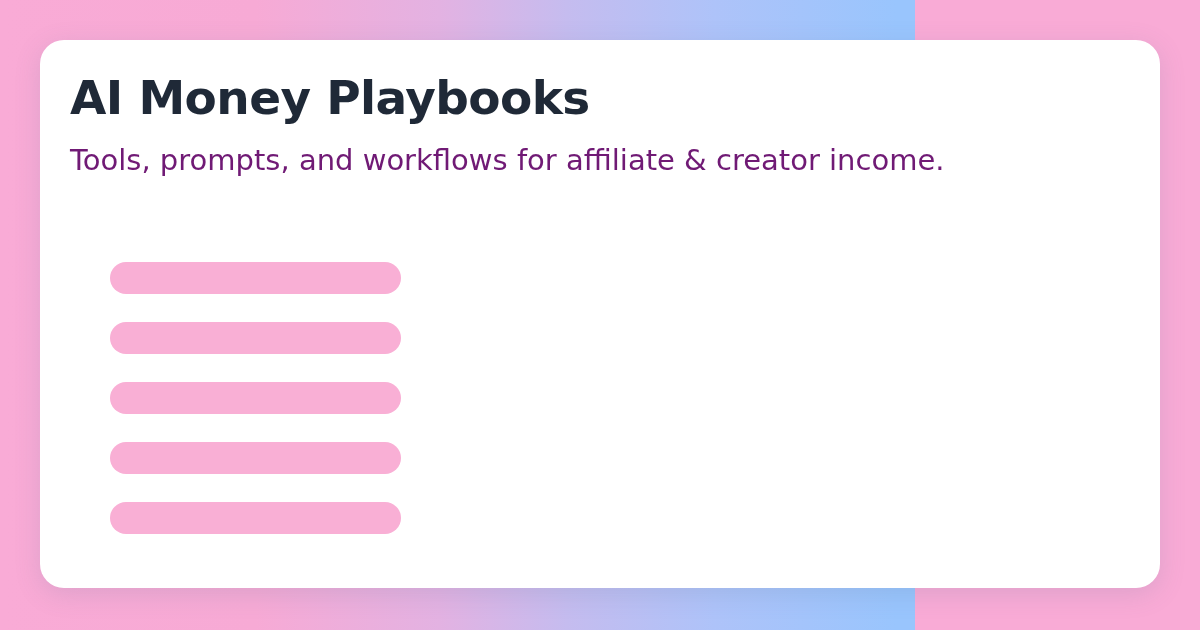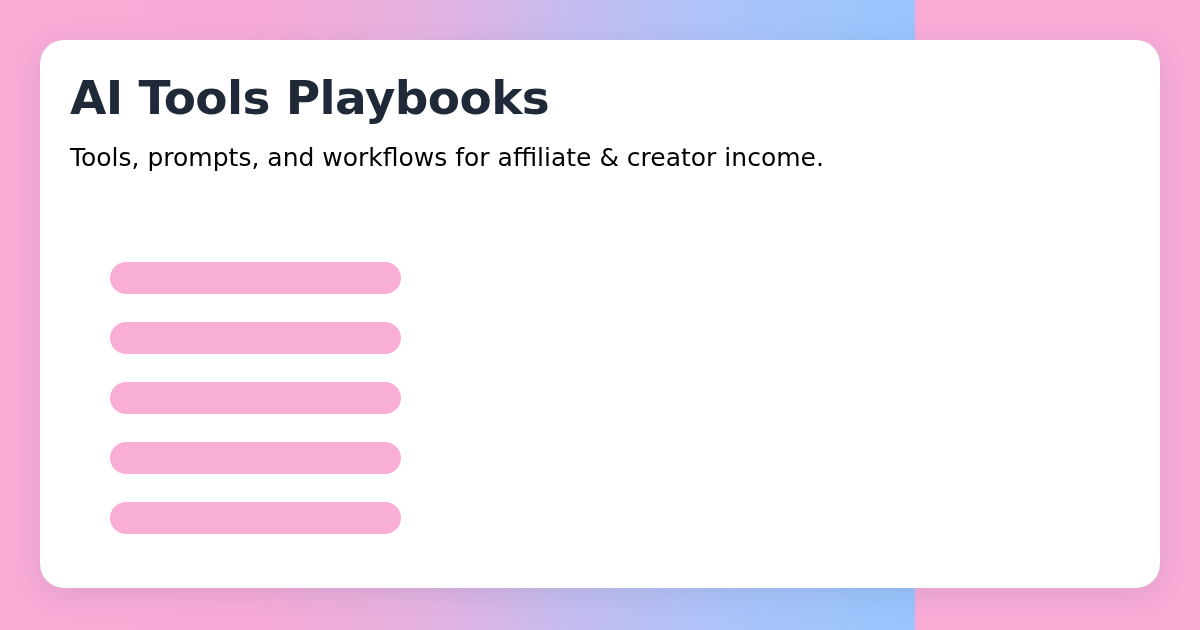--- a/index.html
+++ b/index.html
@@ -61,24 +61,24 @@
     font-size: 47px;
     font-weight: bold;
     line-height: 1.1;
     letter-spacing: -0.6px;
     color: #1f2937;
   }
 
   .card-subtitle {
     margin: 18px 0 12px 0;
     padding: 0;
-    font-size: 25px;
+    font-size: 29px;
     font-weight: normal;
     line-height: 1.25;
-    color: #000000;
+    color: #701a75;
   }
 
   .skeleton-list {
     margin: 0;
     padding: 0;
     list-style: none;
     position: absolute;
     left: 70px;
     top: 222px;
   }
@@ -97,21 +97,21 @@
 </style>
 </head>
 <body>
 
 <div class="og-canvas">
 
   <div class="gradient-band"></div>
 
   <div class="card">
 
-    <h1 class="card-title">AI Tools Playbooks</h1>
+    <h1 class="card-title">AI Money Playbooks</h1>
 
     <p class="card-subtitle">Tools, prompts, and workflows for affiliate &amp; creator income.</p>
 
     <ul class="skeleton-list">
       <li class="skeleton-bar"></li>
       <li class="skeleton-bar"></li>
       <li class="skeleton-bar"></li>
       <li class="skeleton-bar"></li>
       <li class="skeleton-bar"></li>
     </ul>

